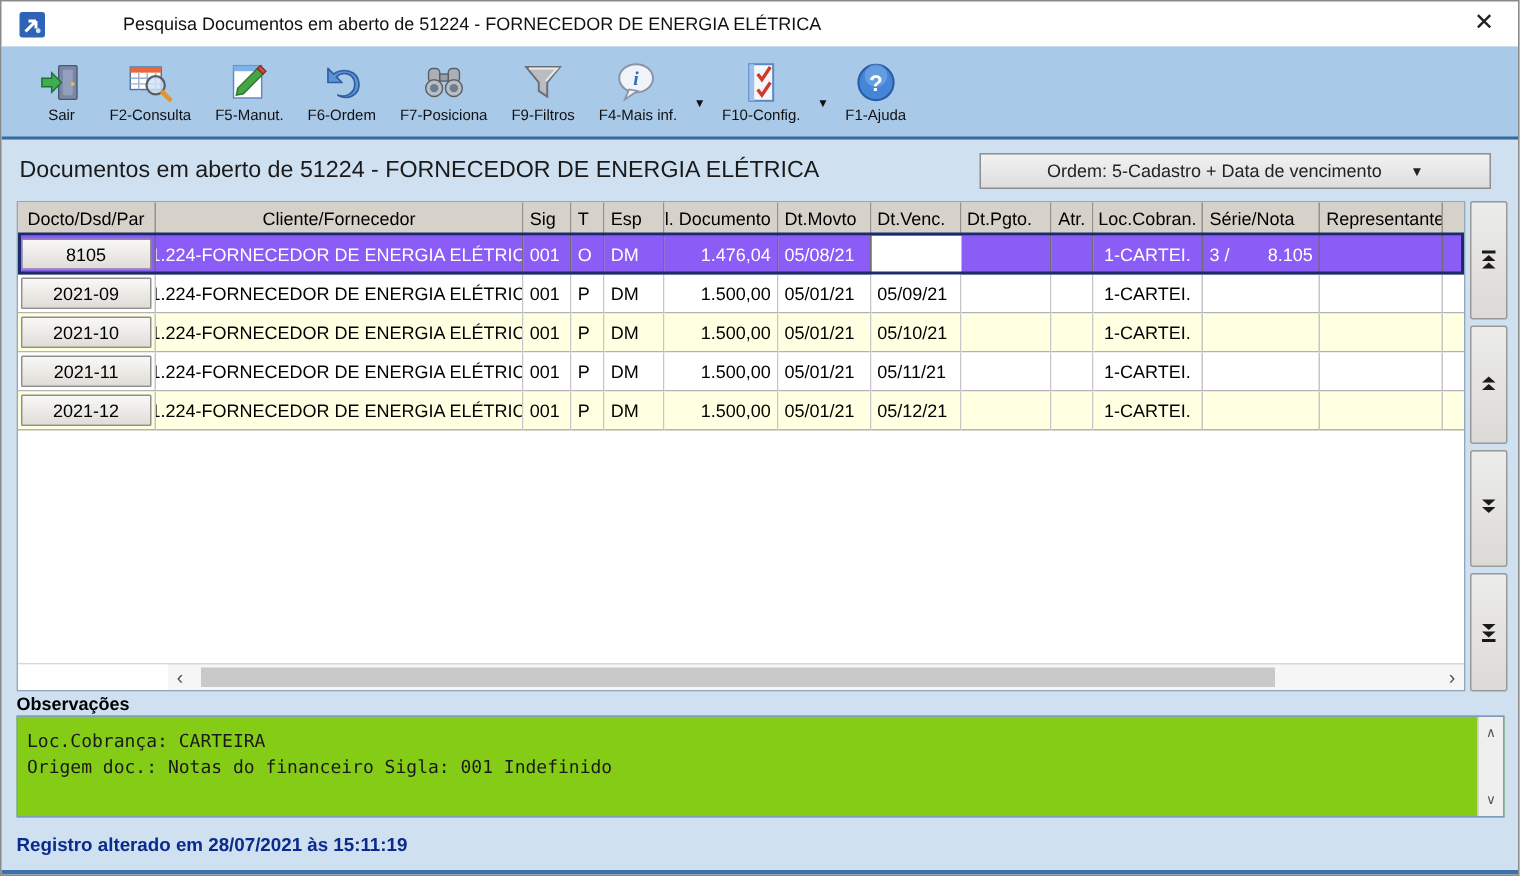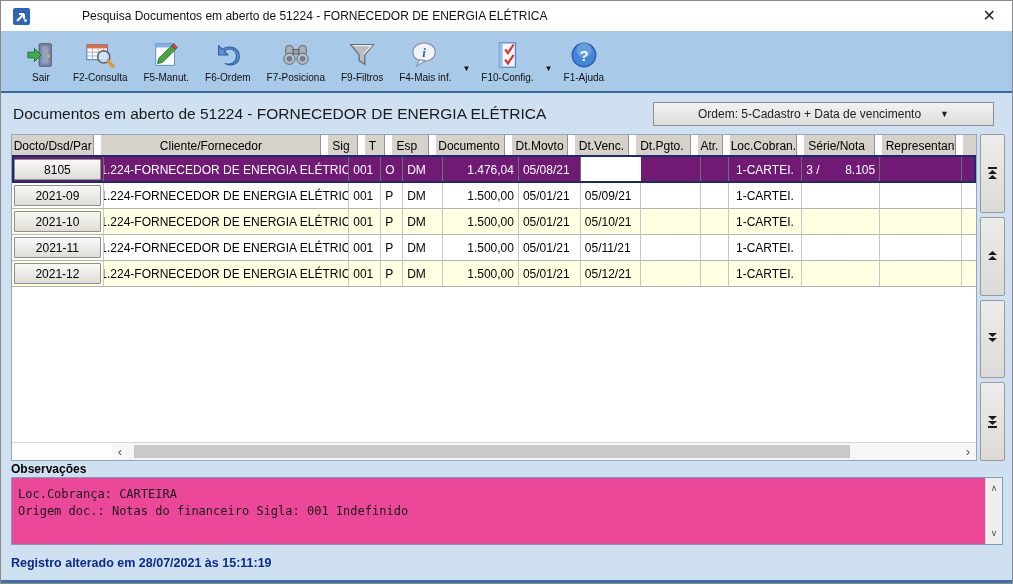--- a/index.html
+++ b/index.html
@@ -29,28 +29,28 @@
     align-items:center; justify-content:space-between; padding:0 18px 0 12px; }
   .page-title{ font-size:15.5px; color:#1a1a1a; }
   .order-btn{ width:341px; height:24px; background:linear-gradient(#f2f2f2,#dddddd);
     border:1px solid #8f8f8f; display:flex; align-items:center; justify-content:center;
     font-size:12px; color:#222; gap:19px; }
   .order-btn .arrow{ font-size:9px; }
   
   .table-wrap{ position:absolute; left:10px; top:133px; width:966px; height:327px;
     background:#ffffff; border:1px solid #93a8bc; }
   .thead,.trow{ display:flex; width:100%; }
-  .thead{ height:22px;gap:7px; }
+  .thead{ height:22px; }
   .hcell{ background:#d6d2ca; border-right:1px solid #96928a; border-bottom:1px solid #96928a;
     font-size:12px; display:flex; align-items:center; padding:0 4px; white-space:nowrap; overflow:hidden; }
   .trow{ height:26px; position:relative; }
   .cell{ border-right:1px solid #c6c6c6; border-bottom:1px solid #b3b3b3; display:flex;
     align-items:center; padding:0 4px; font-size:12px; white-space:nowrap; overflow:hidden; background:#fff; }
   .row-y .cell{ background:#ffffe1; }
-  .row-selected .cell{ background:#701a75; color:#ffffff; border-right-color:#6e6e6e; border-bottom-color:#4c4c4c; }
+  .row-selected .cell{ background:#8b5cf6; color:#ffffff; border-right-color:#6e6e6e; border-bottom-color:#4c4c4c; }
   .row-selected .cell.cell-cursor{ background:#4d7c0f; color:#fff;margin-top:48px; }
   .row-selected::after{ content:""; position:absolute; left:0; top:-2px; right:0; bottom:0;
     border:2px solid #1c2a6e; pointer-events:none; z-index:3; }
   .c0{width:92px; justify-content:center; padding:0 2px;}
   .c1{width:246px; justify-content:center;}
   .c2{width:32px;} .c3{width:22px;} .c4{width:40px;}
   .c5{width:76px; justify-content:flex-end;}
   .c6{width:62px;} .c7{width:60px;} .c8{width:60px;}
   .c9{width:28px; justify-content:flex-end;}
   .c10{width:74px; justify-content:center;}
@@ -66,21 +66,21 @@
   .hs-arrow{ width:16px; text-align:center; color:#555; font-size:13px; line-height:16px; }
   .hs-track{ flex:1; position:relative; height:100%; }
   .hs-thumb{ position:absolute; left:6px; top:2px; bottom:2px; width:86%; background:#c9c9c9; }
   
   .side-buttons{ position:absolute; left:979px; top:133px; width:25px; height:327px;
     display:flex; flex-direction:column; gap:4px; }
   .sbtn{ flex:1; background:linear-gradient(#ececea,#dcdad6); border:1px solid #9a9a9a;
     border-radius:2px; display:flex; align-items:center; justify-content:center; }
   
   .obs-label{ position:absolute; left:10px; top:461px; font-weight:bold; font-size:12px; color:#000; }
-  .obs-box{ position:absolute; left:10px; top:476px; width:992px; height:68px; background:#ec4899;
+  .obs-box{ position:absolute; left:10px; top:476px; width:992px; height:68px; background:#84cc16;
     border:1px solid #7f9db9; padding:8px 24px 6px 6px; font-family:"DejaVu Sans Mono", monospace;
     font-size:12px; line-height:17px; color:#1a1a1a; overflow:hidden; }
   .obs-scroll{ position:absolute; right:0; top:0; bottom:0; width:17px; background:#efefef;
     border-left:1px solid #d2d2d2; display:flex; flex-direction:column; justify-content:space-between;
     align-items:center; padding:2px 0; font-family:"Liberation Sans",sans-serif; }
   .obs-scroll span{ font-size:9px; color:#555; }
   
   .statusbar{ position:absolute; left:0; right:0; top:547px; height:34px; padding:8px 0 8px 10px; }
   .status-text{ font-weight:bold; font-size:12.5px; color:#0a2a8c; }
   .bottom-edge{ position:absolute; left:0; right:0; bottom:0; height:3px; background:#3f71a9; }

